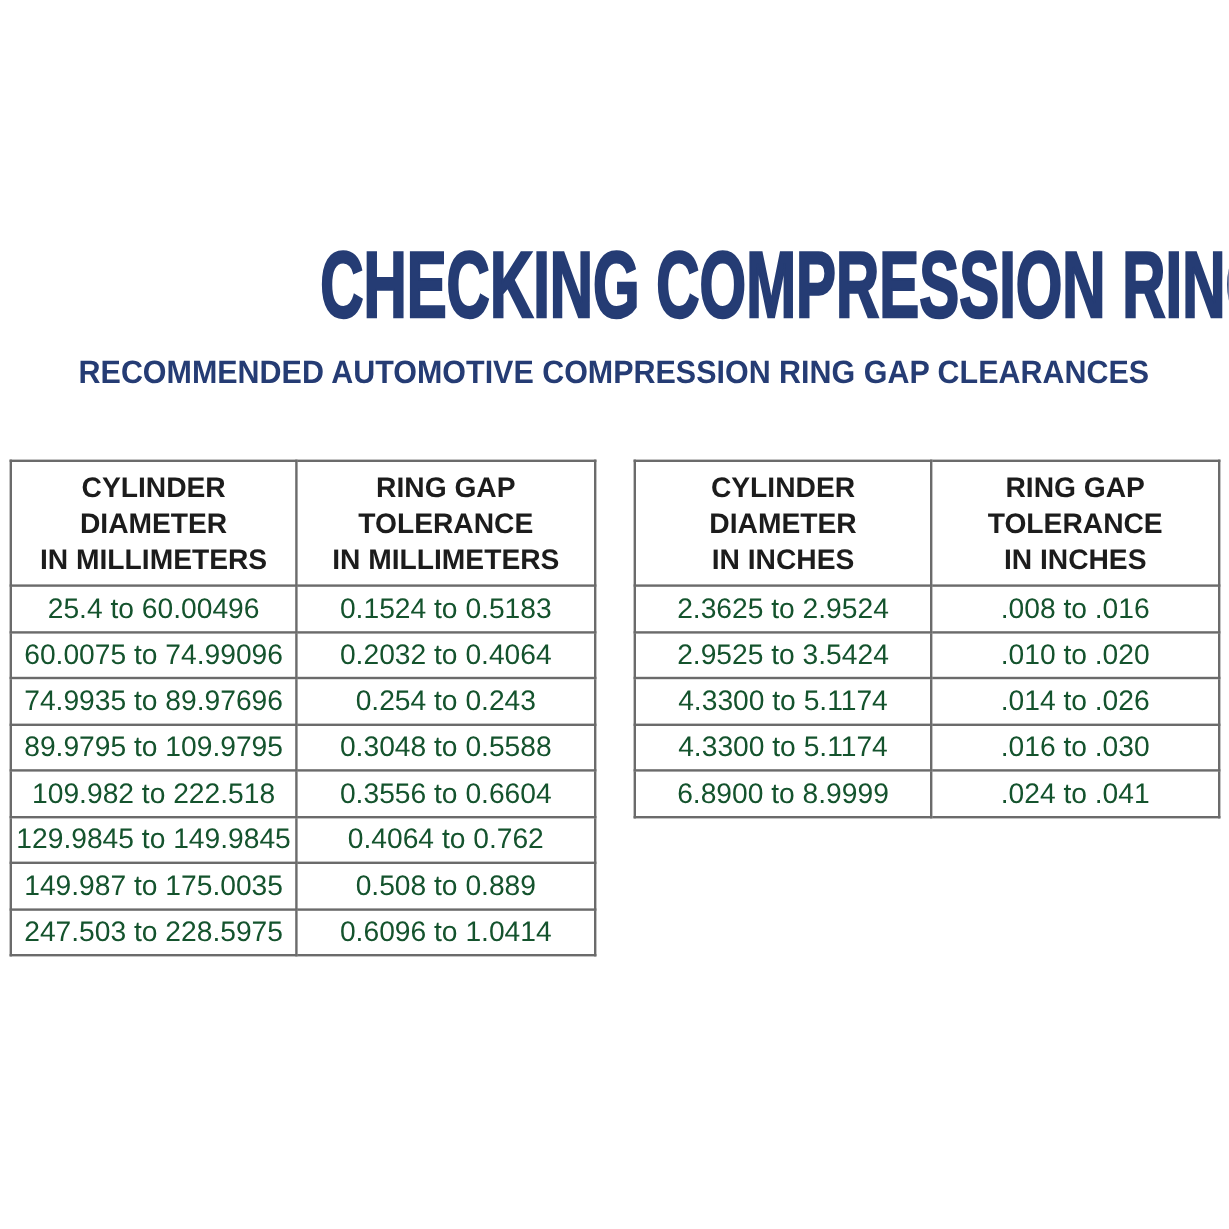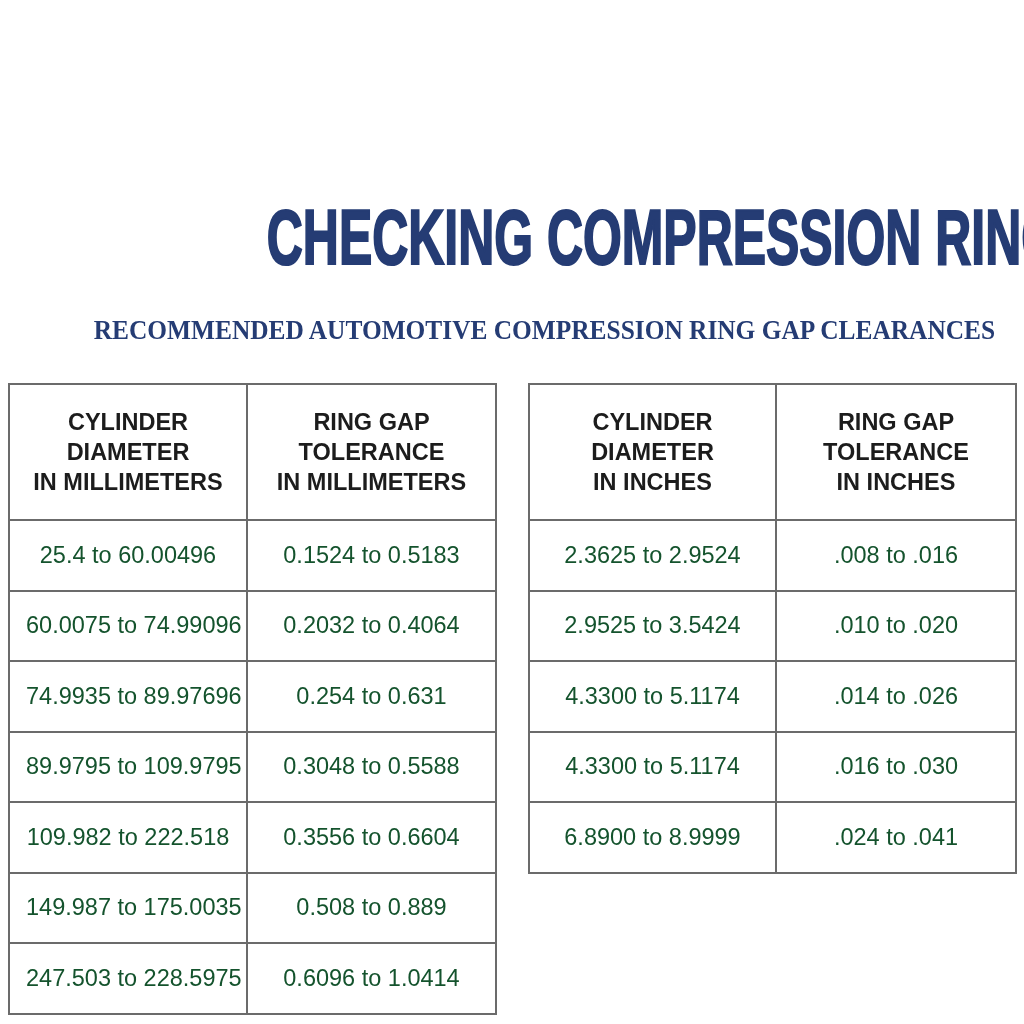--- a/index.html
+++ b/index.html
@@ -6,32 +6,32 @@
   .page{
     position:relative;width:1024px;height:1024px;background:#ffffff;
     font-family:"Liberation Sans",sans-serif;overflow:hidden;
   }
   .title-row{position:absolute;top:198px;left:0;width:100%;text-align:center;white-space:nowrap;}
   .title{
     display:inline-block;font-size:78px;line-height:1;font-weight:700;color:#253c74;
     transform:scaleX(0.64);transform-origin:50% 50%;
     -webkit-text-stroke:2.2px #253c74;letter-spacing:0;white-space:nowrap;
   }
-  .subtitle-row{position:absolute;top:316px;left:0;width:100%;text-align:right;white-space:nowrap;font-family:Liberation Serif, serif;}
+  .subtitle-row{position:absolute;top:296px;left:0;width:100%;text-align:center;white-space:nowrap;}
   .subtitle{
     display:inline-block;font-size:27px;line-height:1.1;font-weight:700;color:#253c74;
     transform:scaleX(0.94);transform-origin:50% 50%;white-space:nowrap;
   }
   .gap-table{
     position:absolute;top:383px;border-collapse:collapse;table-layout:fixed;background:#ffffff;
   }
   .gap-table.left{left:8px;width:489px;}
   .gap-table.right{left:528px;width:489px;}
   .gap-table th,.gap-table td{
-    border:2px solid #6b6b6b;text-align:center;vertical-align:middle;padding:16px;
+    border:2px solid #6b6b6b;text-align:center;vertical-align:middle;padding:0;
     overflow:hidden;white-space:nowrap;
   }
   .gap-table th{
     height:102px;font-size:23.5px;font-weight:700;color:#1c1c1c;line-height:30px;
   }
   .gap-table td{
     height:36.5px;font-size:23.5px;font-weight:400;color:#14532d;
   }
   .hl{display:block;}
 </style>
@@ -71,29 +71,33 @@
       <tr>
         <td>25.4 to 60.00496</td>
         <td>0.1524 to 0.5183</td>
       </tr>
       <tr>
         <td>60.0075 to 74.99096</td>
         <td>0.2032 to 0.4064</td>
       </tr>
       <tr>
         <td>74.9935 to 89.97696</td>
-        <td>0.254 to 0.631</td>
+        <td>0.254 to 0.243</td>
       </tr>
       <tr>
         <td>89.9795 to 109.9795</td>
         <td>0.3048 to 0.5588</td>
       </tr>
       <tr>
         <td>109.982 to 222.518</td>
         <td>0.3556 to 0.6604</td>
+      </tr>
+      <tr>
+        <td>129.9845 to 149.9845</td>
+        <td>0.4064 to 0.762</td>
       </tr>
       <tr>
         <td>149.987 to 175.0035</td>
         <td>0.508 to 0.889</td>
       </tr>
       <tr>
         <td>247.503 to 228.5975</td>
         <td>0.6096 to 1.0414</td>
       </tr>
     </tbody>

